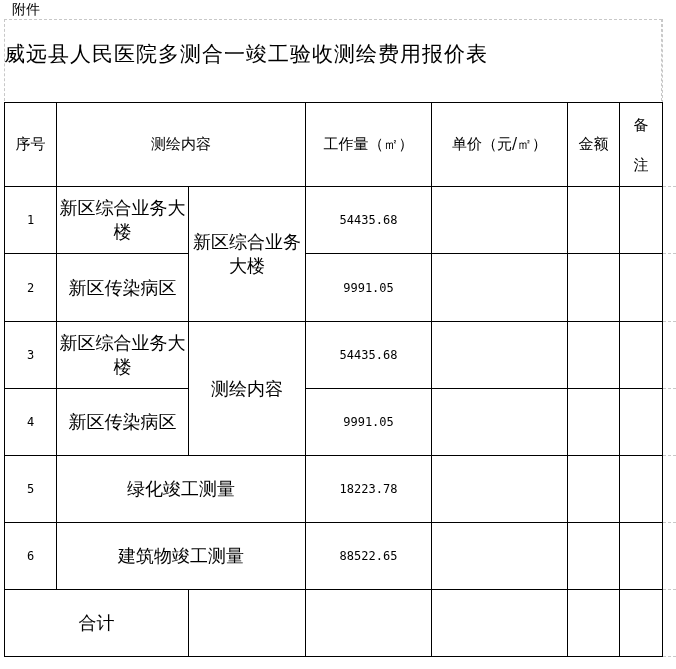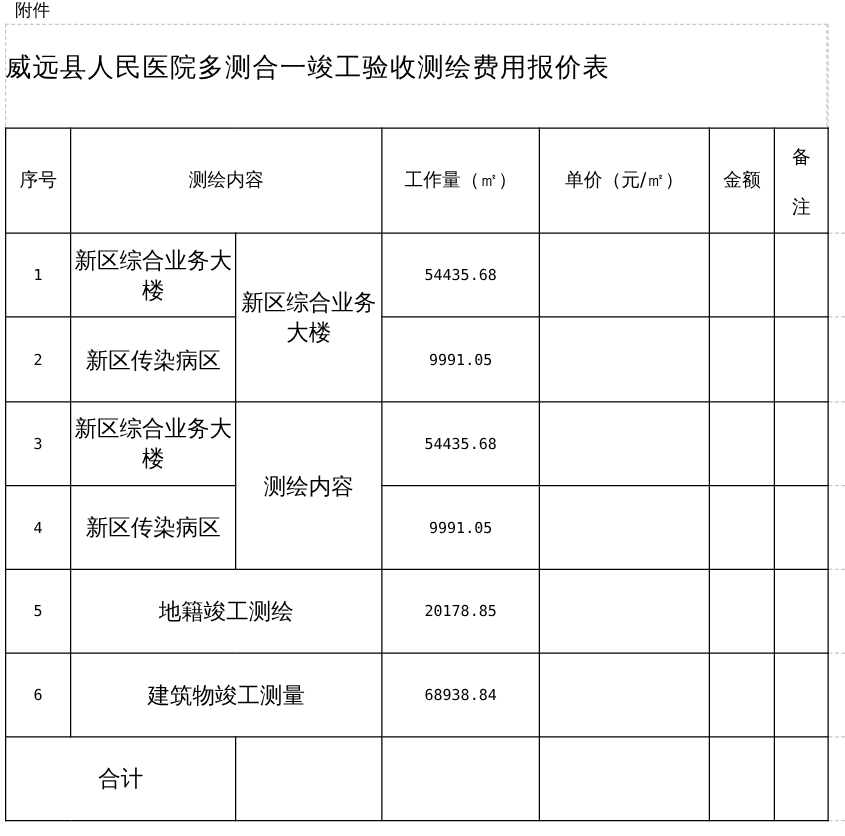--- a/index.html
+++ b/index.html
@@ -88,30 +88,30 @@
     <td class="num">4</td>
     <td>新区传染病区</td>
     <td class="num">9991.05</td>
     <td></td>
     <td></td>
     <td></td>
   </tr>
 
   <tr style="height:67px">
     <td class="num">5</td>
-    <td colspan="2">地籍竣工测绘</td>
-    <td class="num">20178.85</td>
+    <td colspan="2">绿化竣工测量</td>
+    <td class="num">18223.78</td>
     <td></td>
     <td></td>
     <td></td>
   </tr>
   <tr style="height:67px">
     <td class="num">6</td>
     <td colspan="2">建筑物竣工测量</td>
-    <td class="num">68938.84</td>
+    <td class="num">88522.65</td>
     <td></td>
     <td></td>
     <td></td>
   </tr>
 
   <tr style="height:67px">
     <td colspan="2">合计</td>
     <td></td>
     <td></td>
     <td></td>

